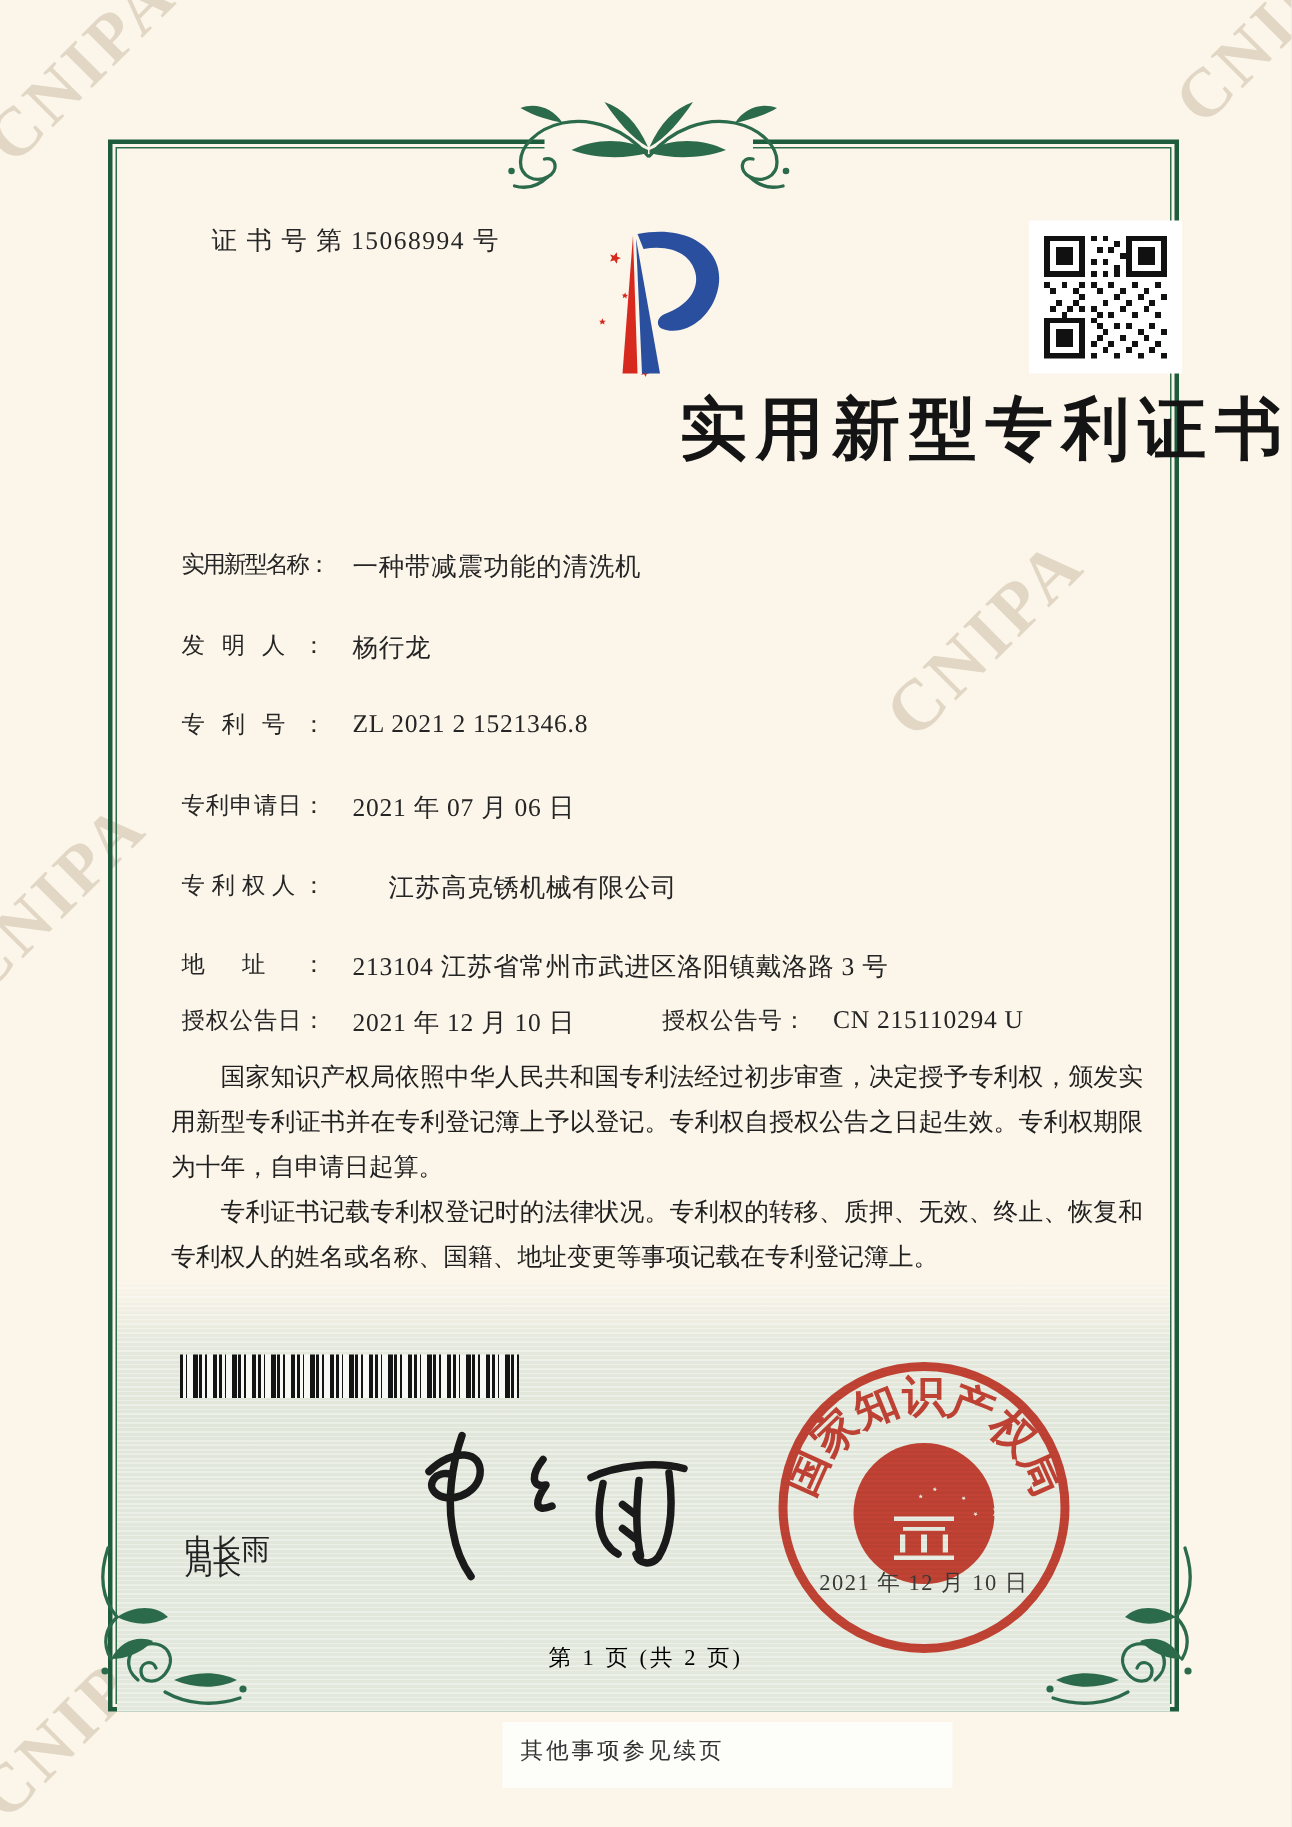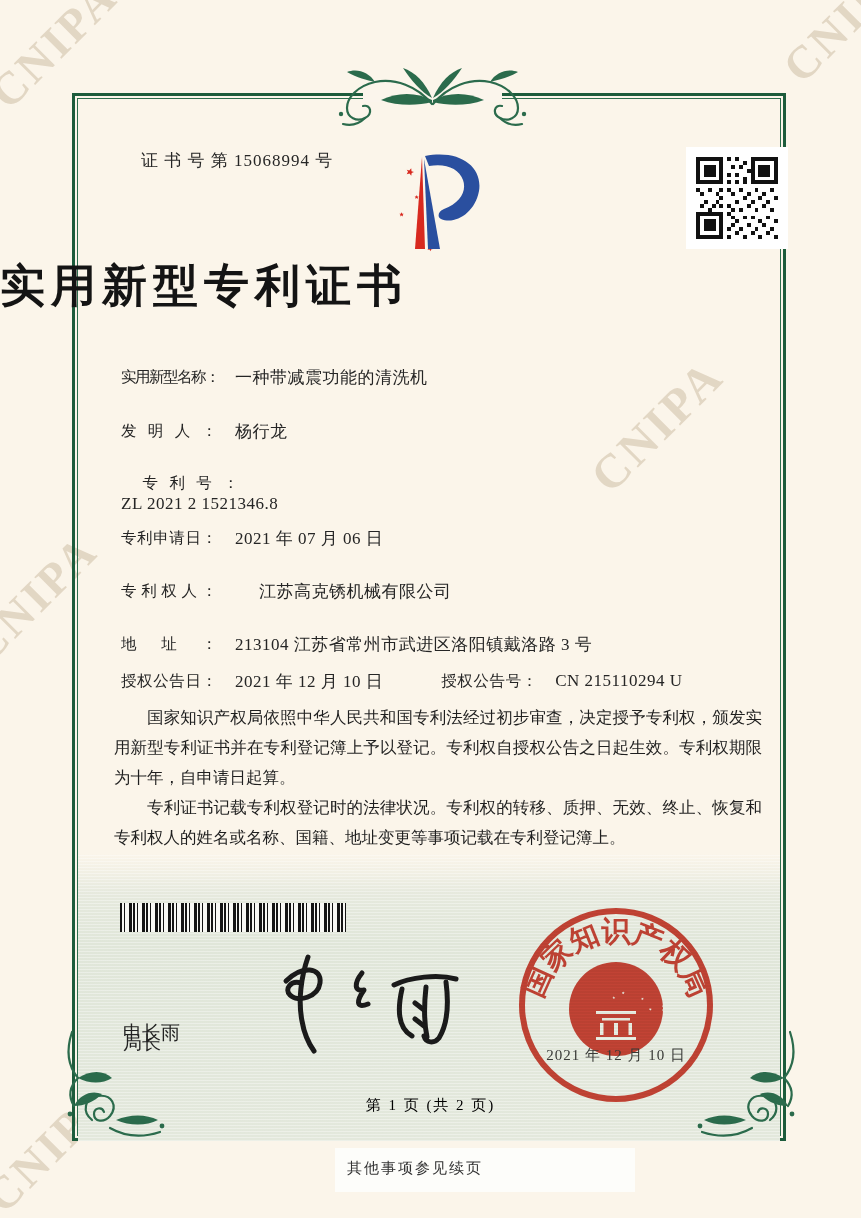--- a/index.html
+++ b/index.html
@@ -24,28 +24,28 @@
     background:linear-gradient(180deg,rgba(226,231,219,0) 0,rgba(226,231,219,.85) 40px,#e0e6d9 90px,#e3e8dc 100%);}
   .band:after{content:"";position:absolute;inset:0;
     background:repeating-linear-gradient(0deg,rgba(255,255,255,.35) 0 1px,transparent 1px 3px);}
   .ornament{position:absolute;z-index:3;}
   
   .cert-no{position:absolute;left:113px;top:149px;font-size:17px;letter-spacing:1px;color:#262626;z-index:2;margin-left:28px;}
   .logo{position:absolute;left:365px;top:150px;width:120px;height:102px;z-index:2;}
   .qr-box{position:absolute;left:686px;top:147px;width:102px;height:102px;background:#fff;z-index:2;
     display:flex;align-items:center;justify-content:center;}
   .qr-box svg{width:82px;height:82px;}
-  .title{position:absolute;left:0;right:0;top:256px;text-align:left;font-size:45px;
+  .title{position:absolute;left:0;right:0;top:256px;text-align:right;font-size:45px;
     font-weight:bold;letter-spacing:6px;color:#141414;z-index:2;}
   
-  .row{position:absolute;left:121px;font-size:17px;color:#252525;z-index:2;display:flex;align-items:center;white-space:nowrap;}
+  .row{position:absolute;left:121px;font-size:17px;color:#252525;z-index:2;display:flex;align-items:flex-start;white-space:nowrap;}
   .flabel{display:inline-block;width:96px;font-size:15.5px;text-align:justify;text-align-last:justify;margin-right:18px;flex:0 0 auto;overflow:visible;}
   .flabel.tight{white-space:nowrap;letter-spacing:-1.5px;text-align-last:auto;}
   .fvalue{letter-spacing:.5px;}
-  .r1{top:366px;}.r2{top:420px;}.r3{top:473px;flex-direction:column;}.r4{top:527px;font-family:Liberation Serif, serif;}.r5{top:580px;gap:24px;}.r6{top:633px;}.r7{top:670px;}
+  .r1{top:366px;}.r2{top:420px;}.r3{top:473px;}.r4{top:527px;font-family:Liberation Serif, serif;}.r5{top:580px;gap:24px;}.r6{top:633px;}.r7{top:670px;}
   .pair2{margin-left:58px;display:inline-flex;align-items:baseline;}
   
   .paras{position:absolute;left:114px;top:703px;width:648px;z-index:2;}
   .paras p{margin:0;font-size:16.5px;line-height:30px;text-align:justify;text-indent:2em;color:#1f1f1f;}
   
   .barcode{position:absolute;left:120px;top:903px;width:226px;height:29px;z-index:2;
     background:repeating-linear-gradient(90deg,#141414 0 2px,#f8f8f4 2px 4px,#141414 4px 5px,#f8f8f4 5px 9px,#141414 9px 12px,#f8f8f4 12px 13px);}
   .sig-title{position:absolute;left:123px;top:1030px;font-size:19px;z-index:2;
     font-family:"Liberation Sans","DejaVu Sans",sans-serif;color:#222;}
   .sig-name{position:absolute;left:123px;top:1020px;font-size:19px;z-index:2;

